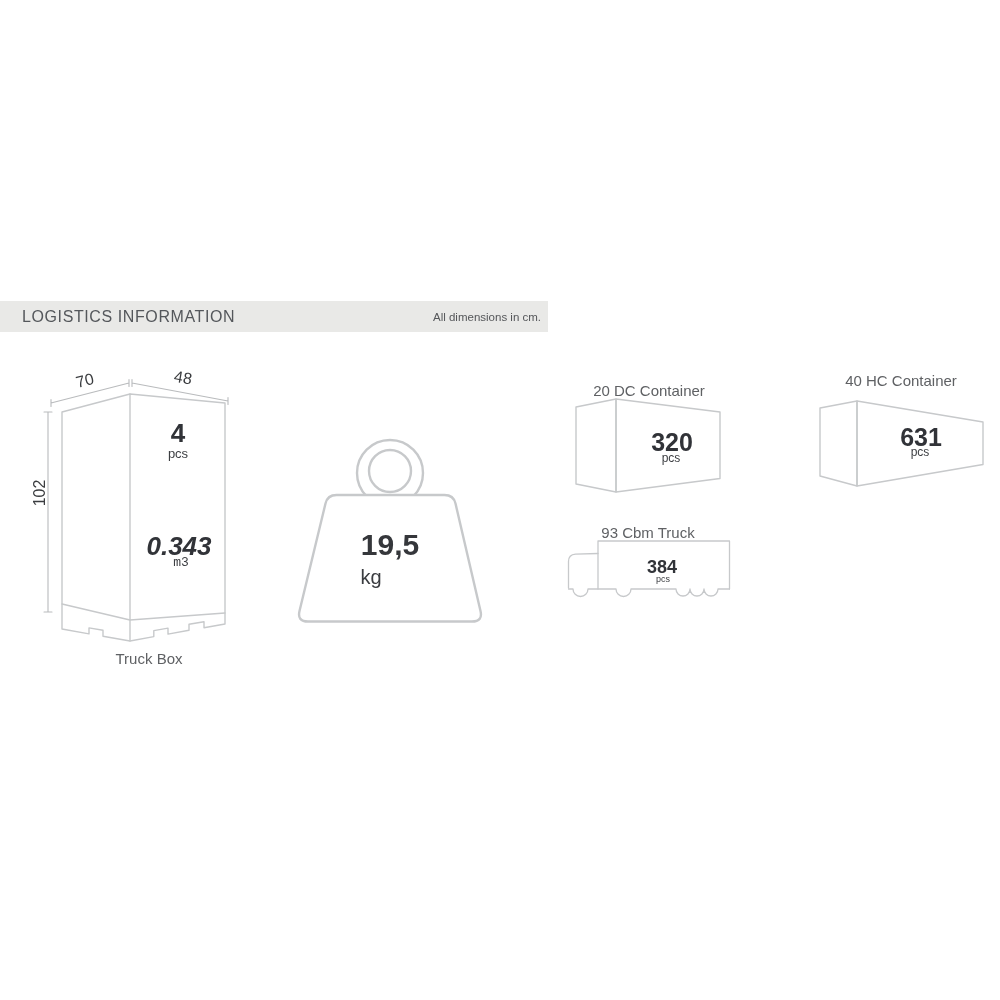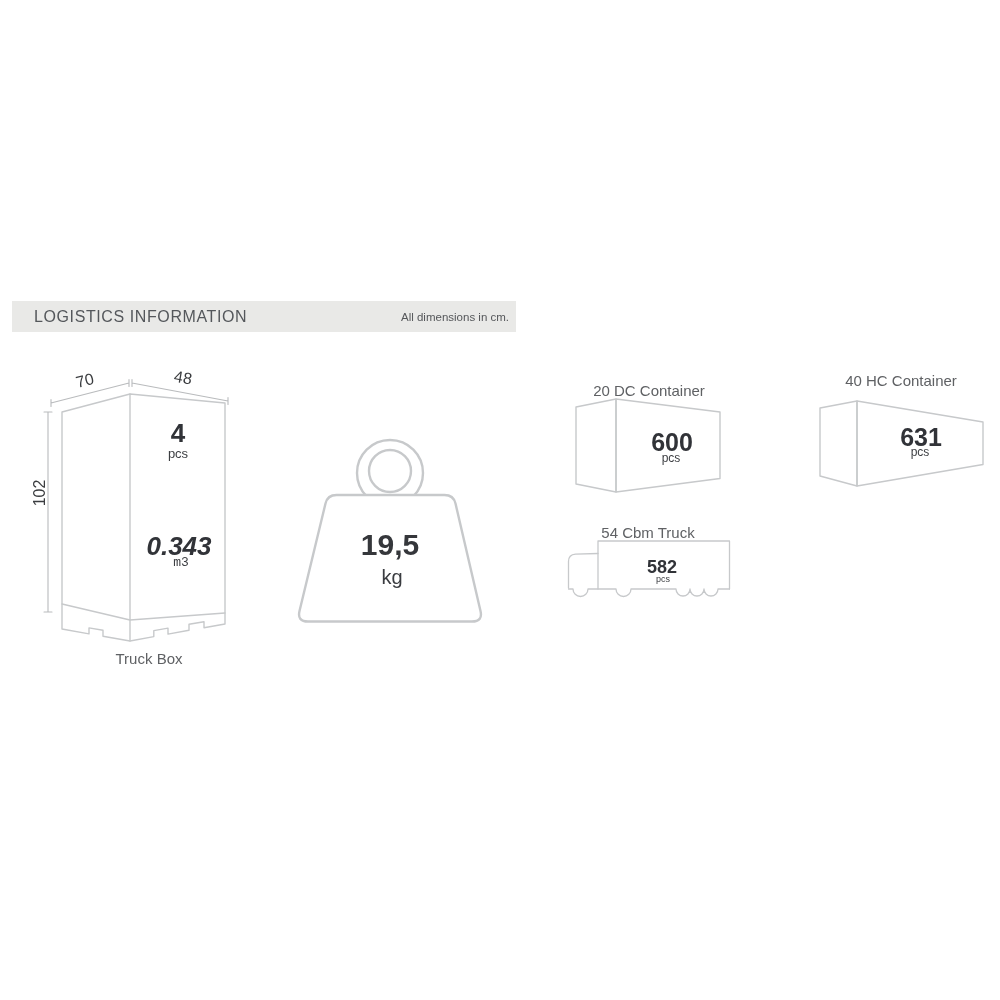--- a/index.html
+++ b/index.html
@@ -6,21 +6,21 @@
   html,body { background:#ffffff; }
   body { font-family:"Liberation Sans", sans-serif; }
   .canvas {
     position:relative; width:1000px; height:1000px;
     background:#ffffff; overflow:hidden;
   }
   svg.draw { position:absolute; left:0; top:0; }
 
   
   .header-bar {
-    position:absolute; left:12px; top:301px; width:504px; height:31px;
+    position:absolute; left:0; top:301px; width:548px; height:31px;
     background:#e9e9e7;
   }
   .header-title {
     position:absolute; left:22px; top:50%; transform:translateY(-50%);
     font-size:16px; letter-spacing:0.6px; color:#54575b; white-space:nowrap;
   }
   .header-note {
     position:absolute; right:7px; top:50%; transform:translateY(-50%);
     font-size:11.5px; color:#55575a; white-space:nowrap;text-align:center;
   }
@@ -109,27 +109,27 @@
   <div class="t dim rot-r" style="left:183px; top:378px;">48</div>
   <div class="t dim rot-v" style="left:40px;  top:493px;">102</div>
 
   <div class="t num-lg" style="left:178px; top:433px;">4</div>
   <div class="t unit-md" style="left:178px; top:453px;">pcs</div>
   <div class="t num-lg" style="left:179px; top:546px;font-style:italic;">0.343</div>
   <div class="t unit-md" style="left:181px; top:562px;font-family:Liberation Mono, monospace;">m3</div>
   <div class="t caption" style="left:149px; top:658px;">Truck Box</div>
 
   <div class="t wt-num" style="left:390px; top:545px;">19,5</div>
-  <div class="t wt-unit" style="left:392px; top:577px;">kg</div>
+  <div class="t wt-unit" style="left:371px; top:577px;">kg</div>
 
   <div class="t caption" style="left:649px; top:390px;">20 DC Container</div>
-  <div class="t num-md" style="left:672px; top:442px;">600</div>
+  <div class="t num-md" style="left:672px; top:442px;">320</div>
   <div class="t unit-sm" style="left:671px; top:458px;">pcs</div>
 
   <div class="t caption" style="left:901px; top:380px;">40 HC Container</div>
   <div class="t num-md" style="left:921px; top:437px;">631</div>
   <div class="t unit-sm" style="left:920px; top:452px;">pcs</div>
 
-  <div class="t caption" style="left:648px; top:532px;">54 Cbm Truck</div>
-  <div class="t num-sm" style="left:662px; top:567px;">582</div>
+  <div class="t caption" style="left:648px; top:532px;">93 Cbm Truck</div>
+  <div class="t num-sm" style="left:662px; top:567px;">384</div>
   <div class="t unit-xs" style="left:663px; top:579px;">pcs</div>
 
 </div>
 
 </body></html>

